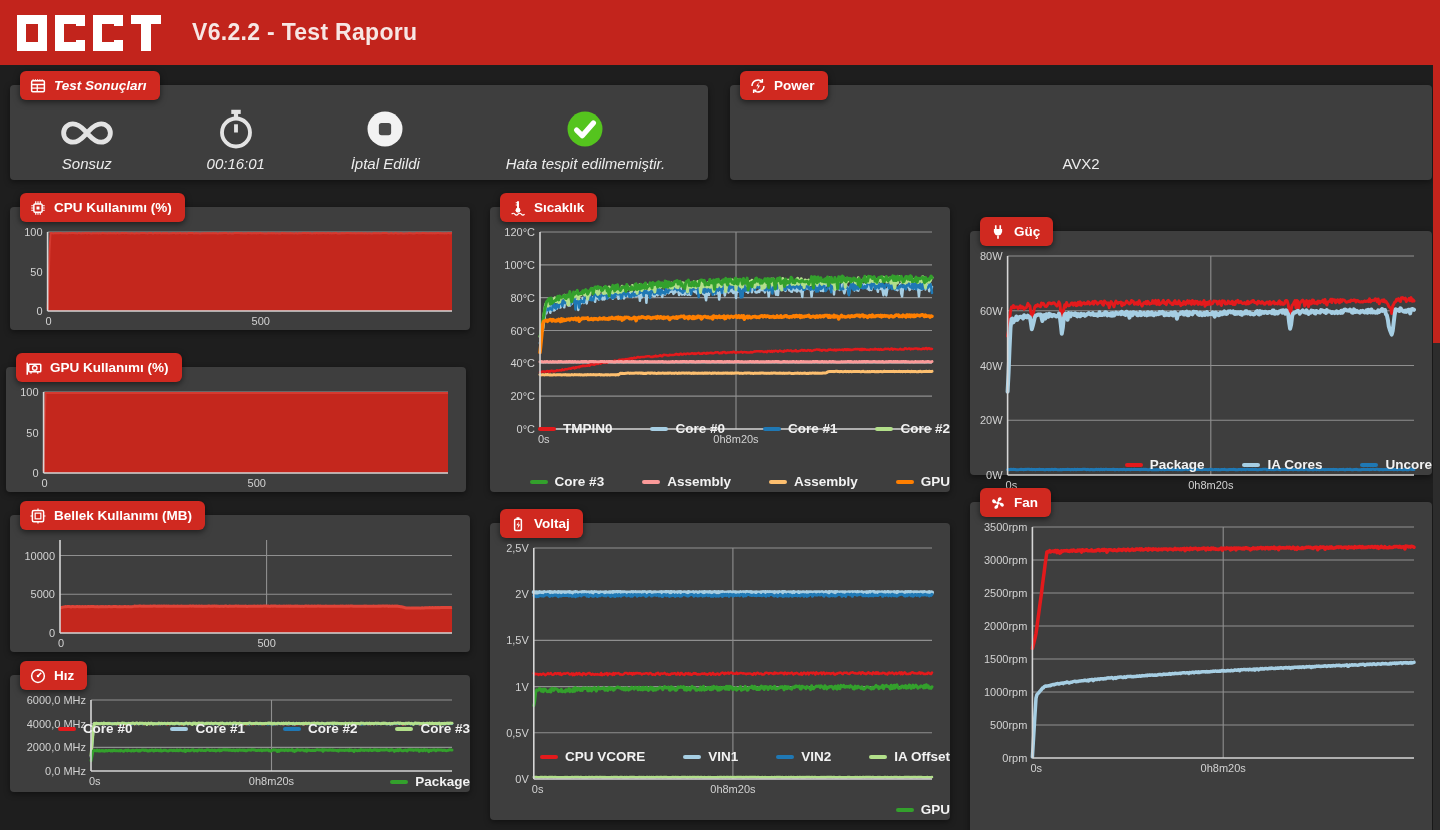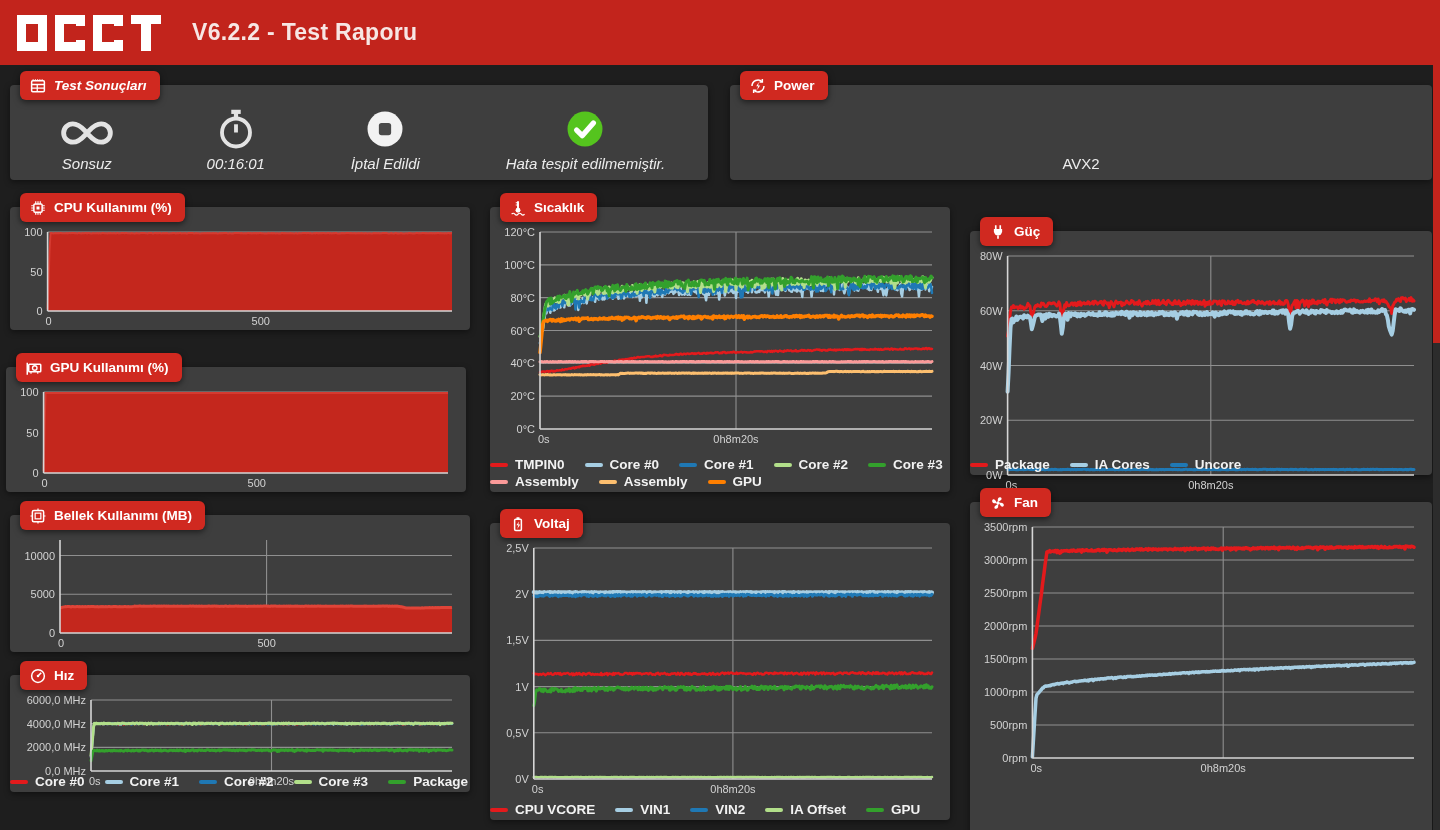--- a/index.html
+++ b/index.html
@@ -21,21 +21,21 @@
              display:flex; justify-content:space-around; align-items:center; }
   .sum-item { display:flex; flex-direction:column; align-items:center; gap:5px; }
   .sum-icon { height:44px; display:flex; align-items:flex-end; justify-content:center; }
   .sum-icon svg { height:42px; }
   .sum-icon.wide svg { height:34px; }
   .sum-label { color:#ececec; font-size:15px; }
   .chart-body { position:absolute; left:6px; right:8px; top:20px; bottom:2px; }
   .chart-body.leg1 { bottom:24px; }
   .chart-body.leg2 { bottom:46px; }
   .legend { position:absolute; left:0; right:0; bottom:3px; display:flex;
-            flex-wrap:wrap; justify-content:flex-start; column-gap:20px; row-gap:2px; }
+            flex-wrap:wrap; justify-content:flex-end; column-gap:20px; row-gap:2px;gap:38px; }
   .li { display:flex; align-items:center; gap:7px; }
   .li .dash { width:18px; height:4px; border-radius:2px; }
   .li .ltxt { color:#f2f2f2; font-size:13.5px; font-weight:bold; }
   .scroll-track { position:absolute; right:0; top:65px; width:7px; height:765px;
                   background:#2c2c2c; }
   .scroll-thumb { position:absolute; right:0; top:65px; width:7px; height:278px;
                   background:#c2241c; }
   
   .p-results { left:10px;  top:85px;  width:698px; height:95px;font-style:italic; }
   .p-power   { left:730px; top:85px;  width:702px; height:95px; }

